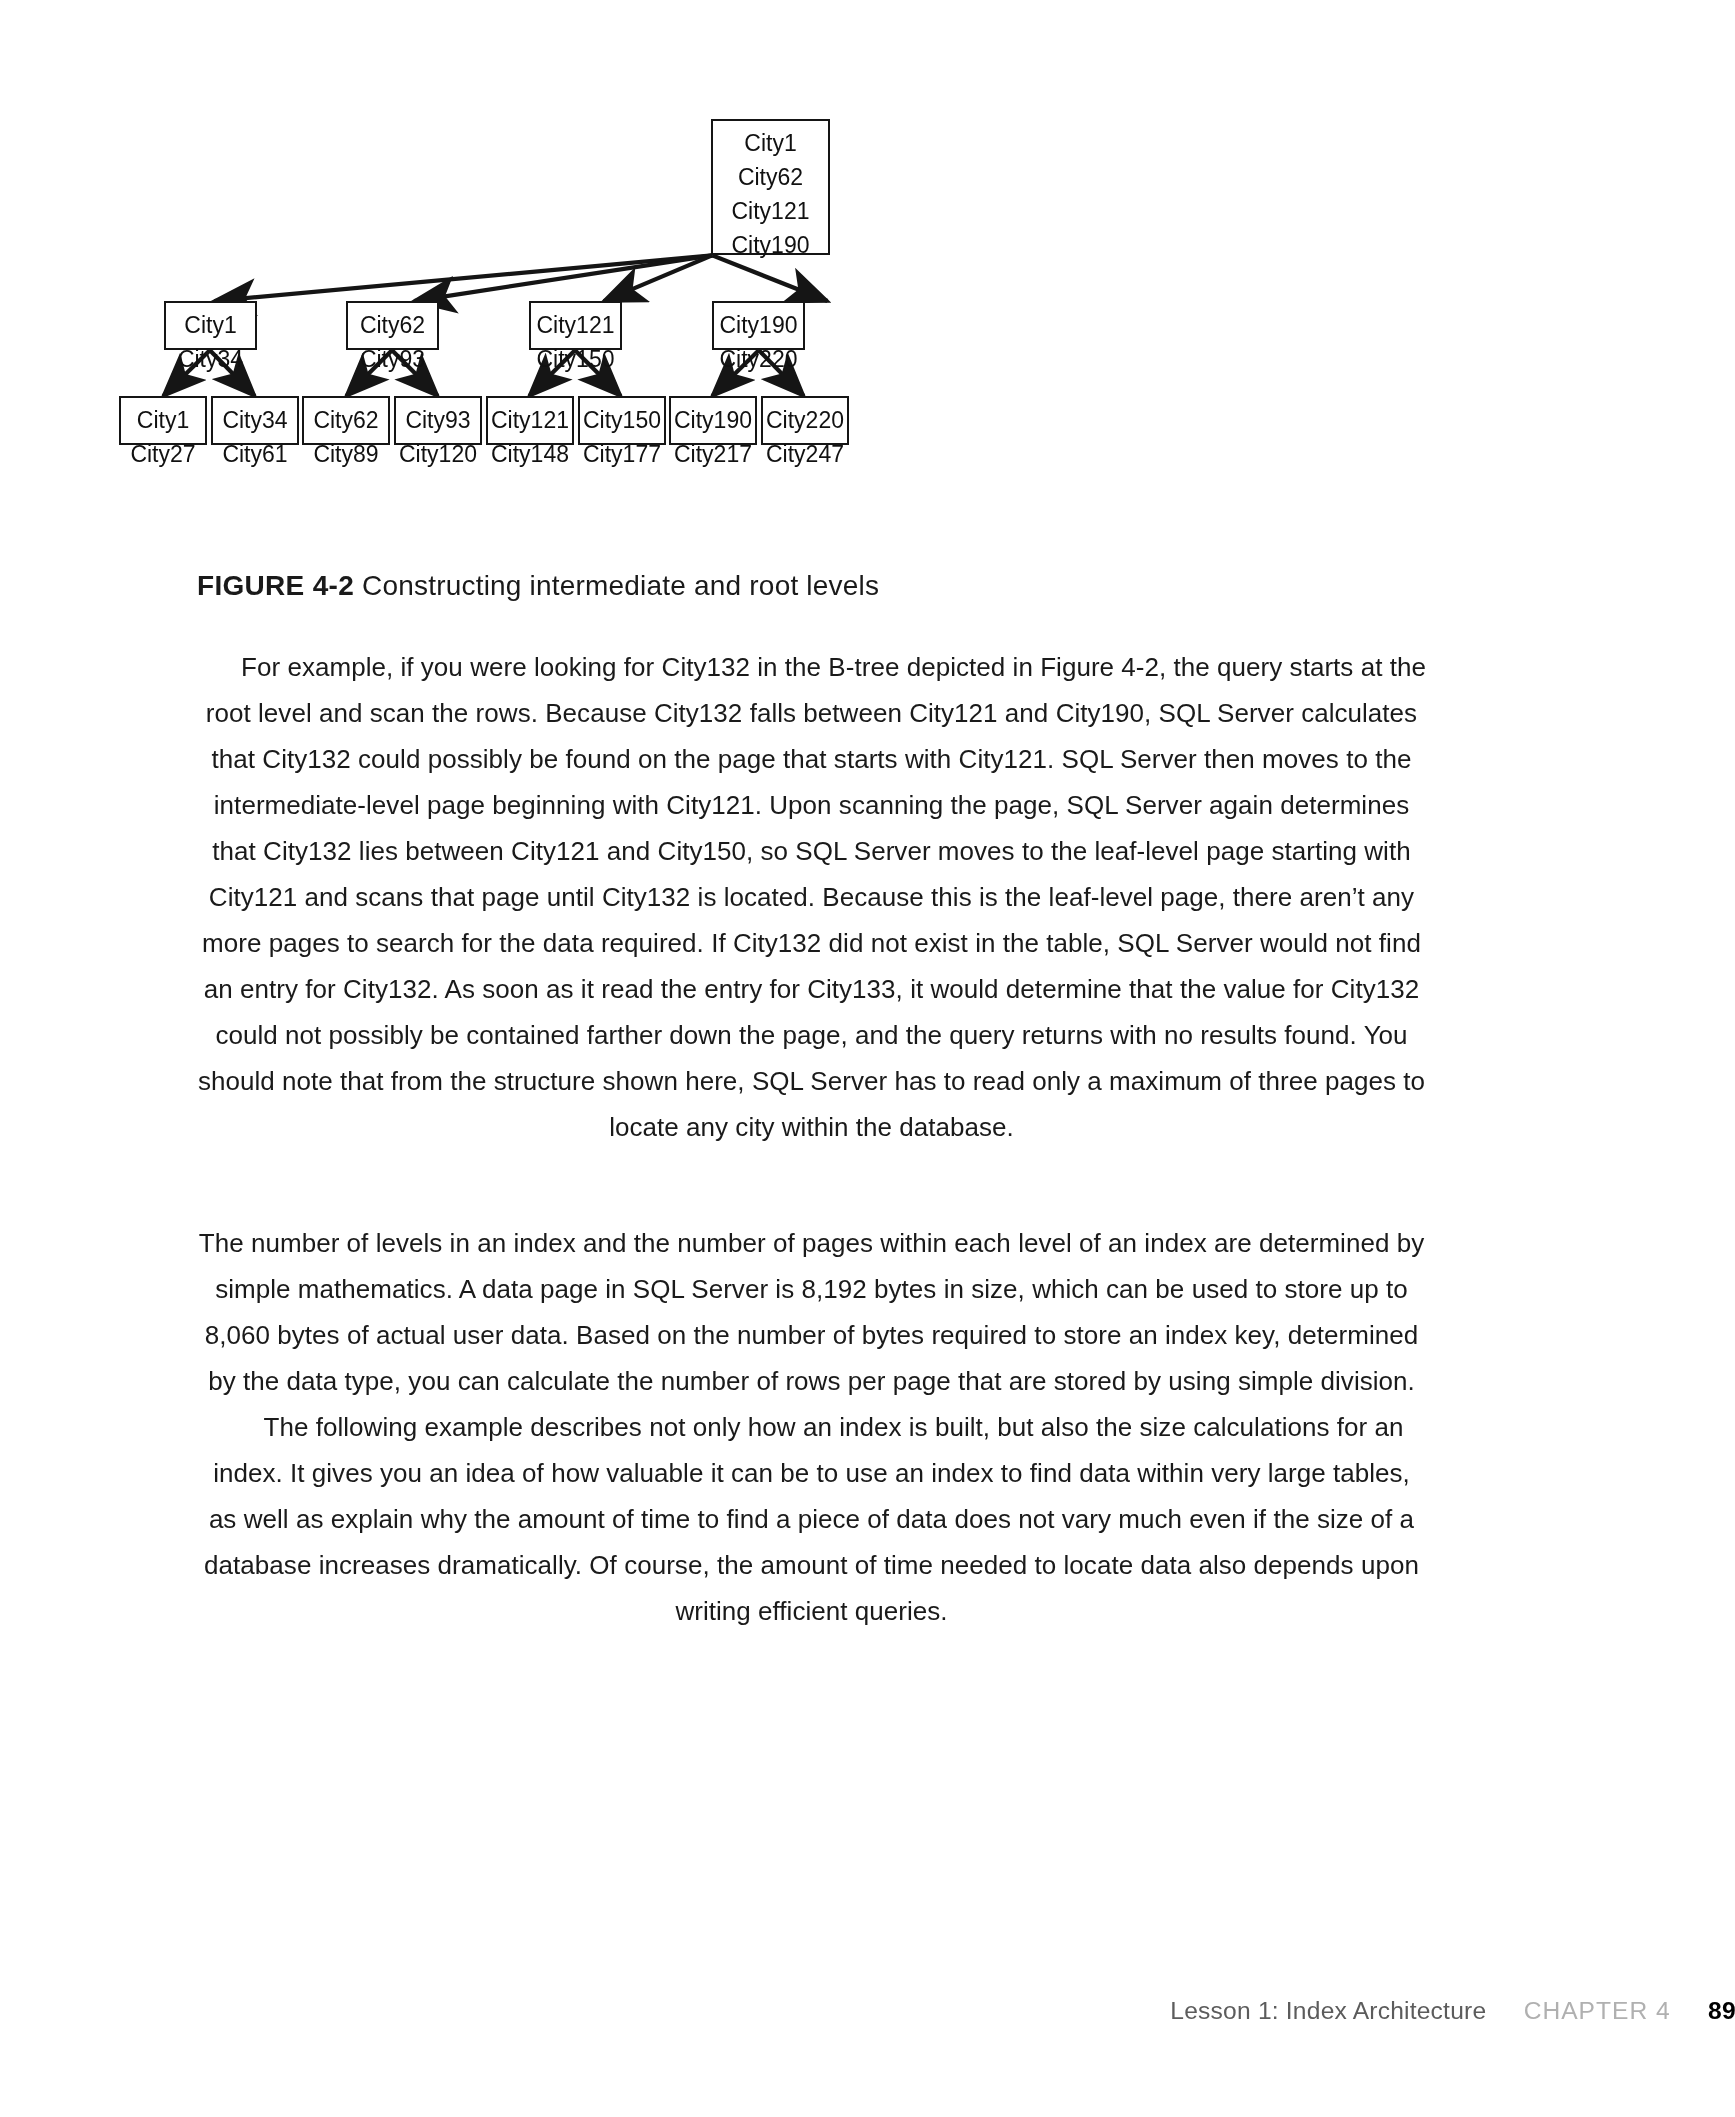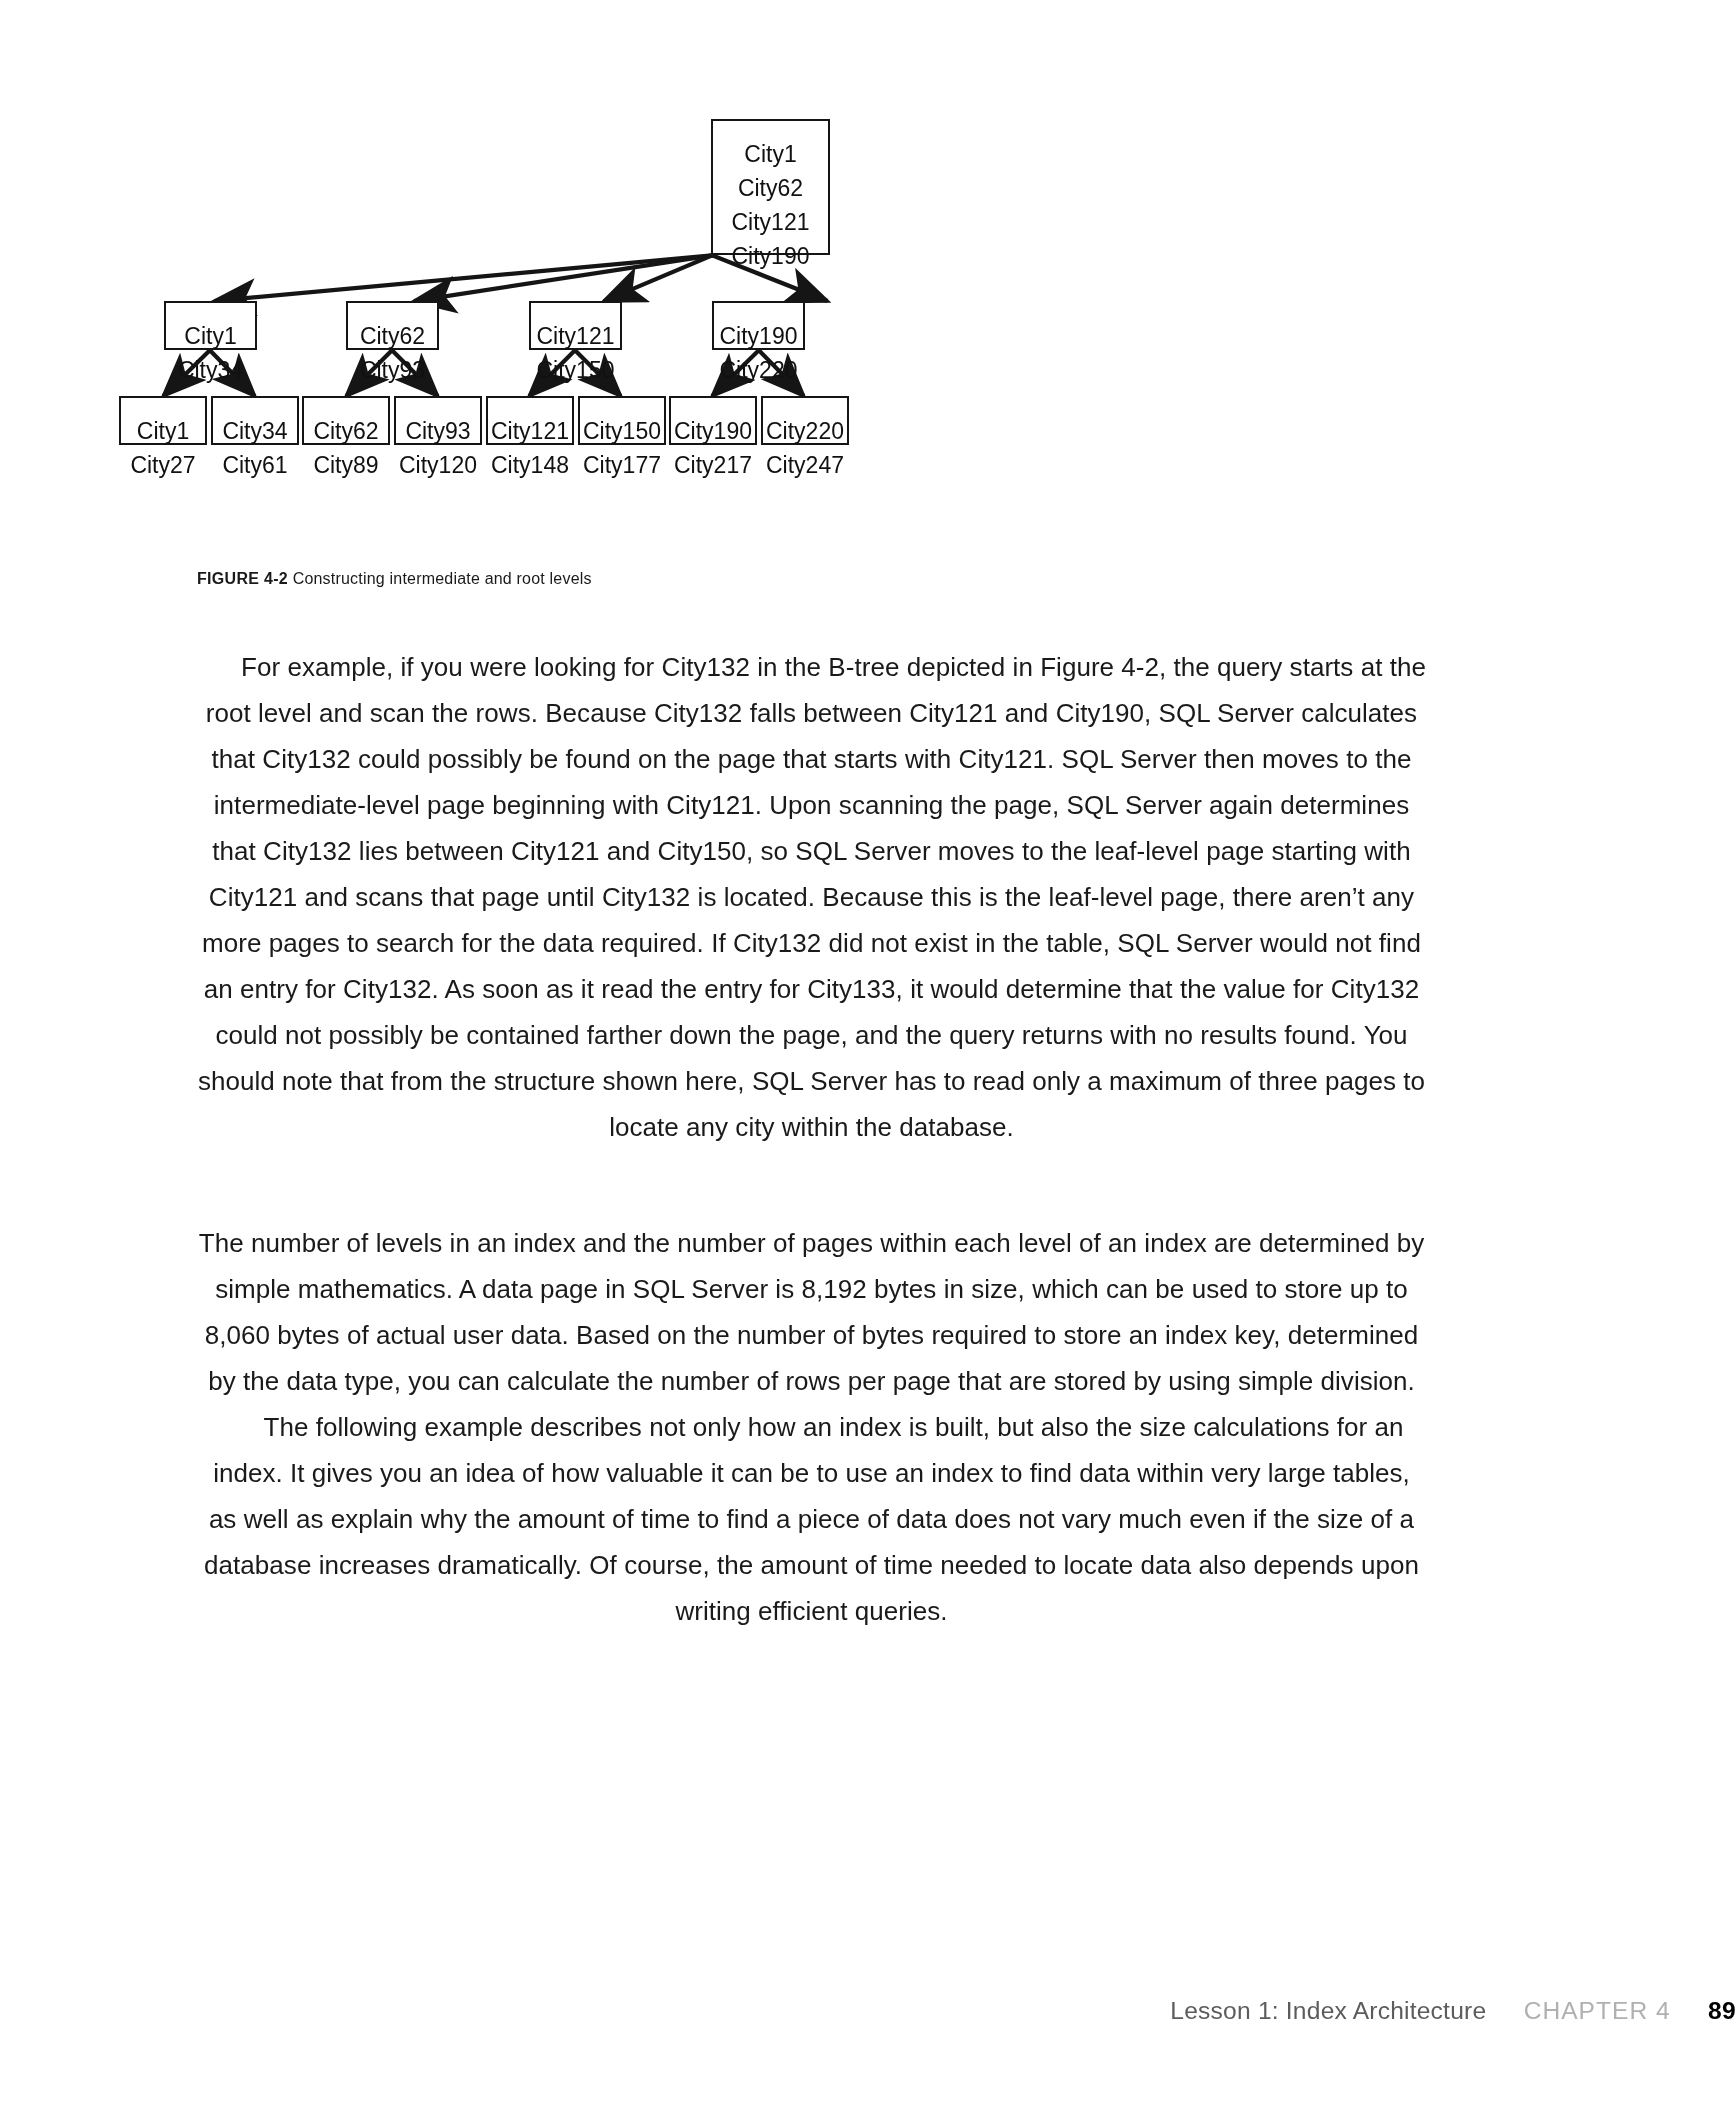--- a/index.html
+++ b/index.html
@@ -39,31 +39,31 @@
   }
   .node {
     position: absolute;
     box-sizing: border-box;
     border: 2.5px solid #151515;
     background: #ffffff;
     font-size: 23px;
     line-height: 34px;
     text-align: center;
     color: #111111;
-    padding-top: 16px;
+    padding-top: 5px;
     white-space: nowrap;
     letter-spacing: 0px;
   }
   .node span { display: block; }
 
   .fig-caption {
     position: absolute;
     left: 197px;
     top: 570px;
-    font-size: 16px;
+    font-size: 28px;
     color: #1a1a1a;
     letter-spacing: 0.2px;
     text-align: right;
   }
   .fig-caption .fig-label {
     font-weight: bold;
     letter-spacing: 0.3px;
   }
 
   

